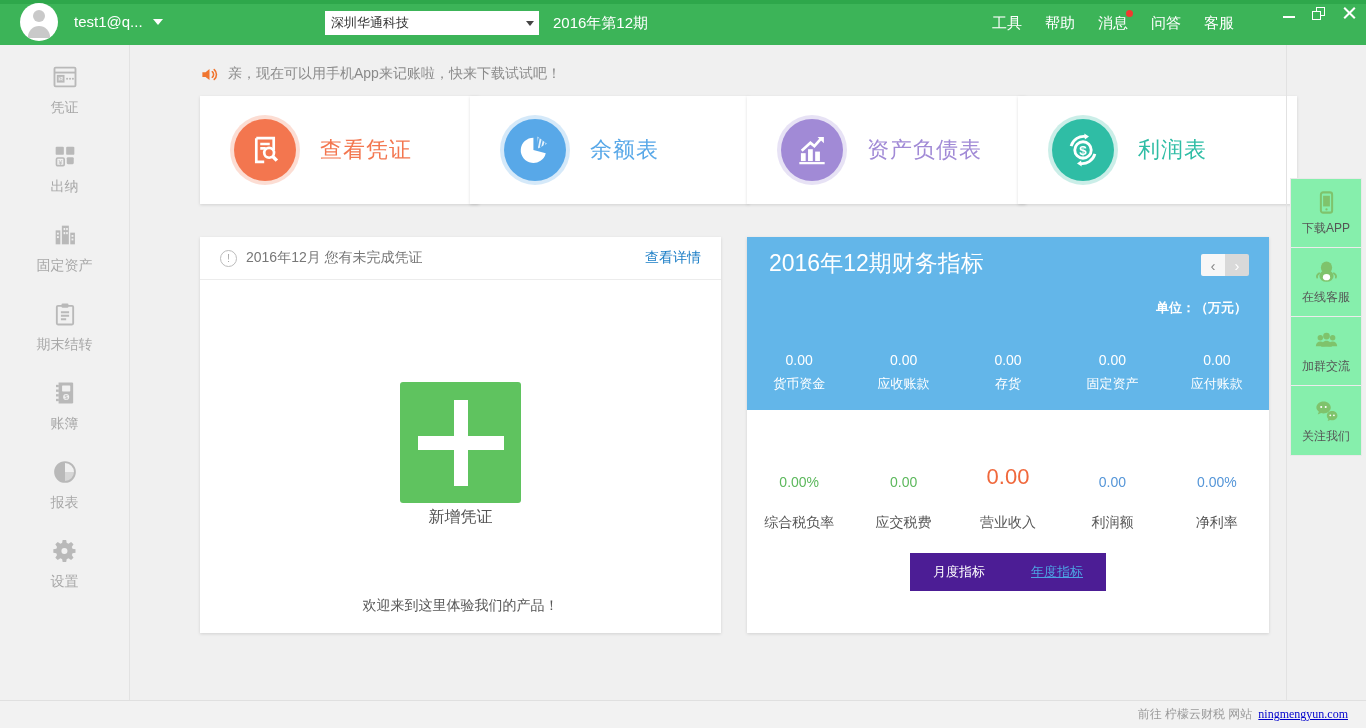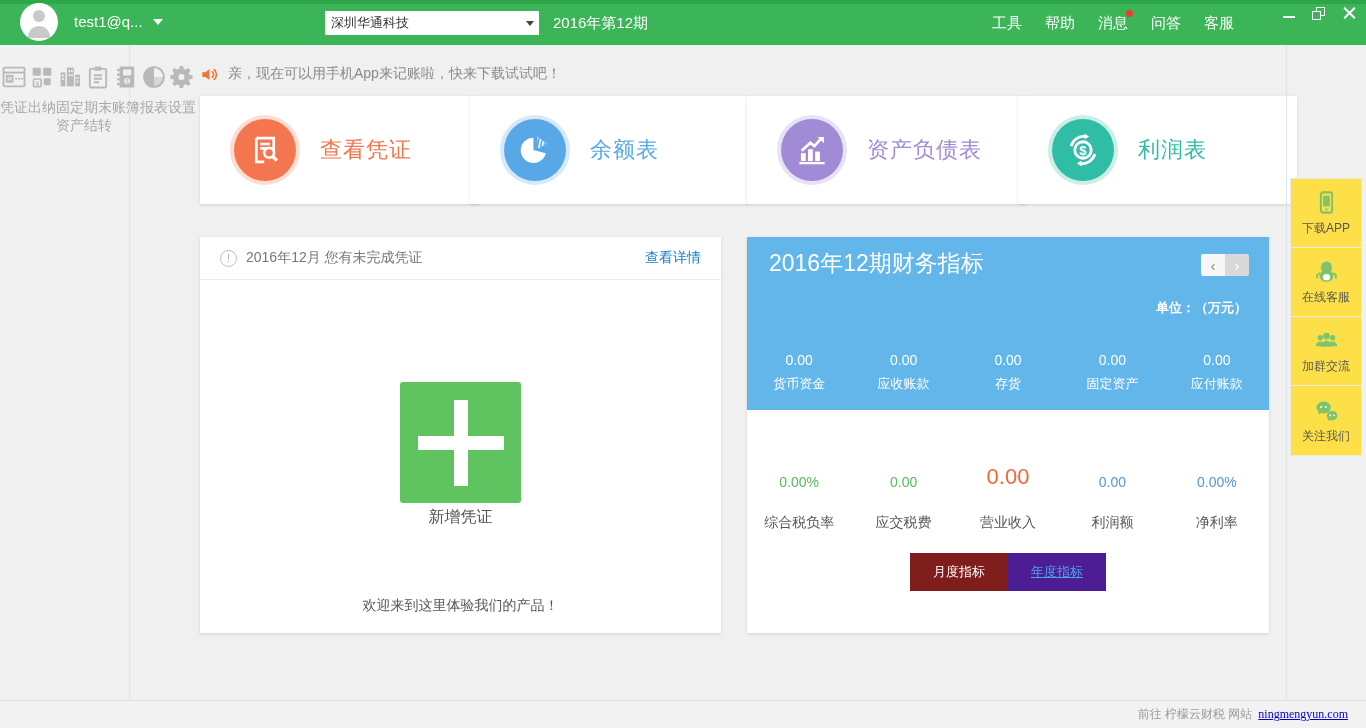--- a/index.html
+++ b/index.html
@@ -26,21 +26,21 @@
   .wc-restore { position:relative; width:13px; height:13px; }
   .wc-restore i { position:absolute; width:9px; height:9px; border:1.5px solid #fff; }
   .wc-restore i.back { right:0; top:0; }
   .wc-restore i.front { left:0; bottom:0; background:#3cb458; }
   .wc-close { position:relative; width:14px; height:14px; }
   .wc-close i { position:absolute; left:0; top:6px; width:15px; height:2px; background:#fff; }
   .wc-close i:first-child { transform:rotate(45deg); }
   .wc-close i:last-child { transform:rotate(-45deg); }
 
   
-  .sidebar { position:absolute; left:0; top:45px; bottom:28px; width:130px; background:#f1f1f1; border-right:1px solid #e2e2e2; padding-top:18px; display:flex; flex-direction:row; align-items:flex-start; }
+  .sidebar { position:absolute; left:0; top:45px; bottom:28px; width:130px; background:#f1f1f1; border-right:1px solid #e2e2e2; padding-top:18px; display:flex; flex-direction:column; align-items:flex-start; }
   .side-item { width:100%; height:79px; display:flex; flex-direction:column; align-items:center; color:#b9b9b9; cursor:pointer; }
   .side-item svg { width:28px; height:28px; }
   .side-item .lbl { margin-top:8px; font-size:14px; color:#a8a8a8; }
 
   
   .notice { position:absolute; left:200px; top:61px; width:1069px; height:26px; display:flex; align-items:center; font-size:14px; color:#8a8a8a; }
   .notice svg { width:19px; height:19px; margin-right:9px; color:#f0752f; }
 
   
   .card { position:absolute; top:96px; height:108px; width:279px; background:#fff; box-shadow:0 1px 3px rgba(0,0,0,.13); display:flex; align-items:center; cursor:pointer; }
@@ -74,26 +74,26 @@
   .blue-stats .col { flex:1; text-align:center; }
   .blue-stats .val { font-size:14px; margin-bottom:7px; }
   .blue-stats .lb  { font-size:13px; }
   .white-stats { position:absolute; left:0; right:0; top:225px; display:flex; }
   .white-stats .col { flex:1; text-align:center; }
   .white-stats .val { height:28px; display:flex; align-items:flex-end; justify-content:center; font-size:14px; }
   .white-stats .val.big { font-size:22px; }
   .white-stats .lb { margin-top:24px; font-size:14px; color:#555; }
   .pr-tabs { position:absolute; top:316px; left:50%; transform:translateX(-50%); display:flex; }
   .tab { width:98px; height:38px; display:flex; align-items:center; justify-content:center; font-size:13px; cursor:pointer; }
-  .tab.active { background:#7f1d1d; color:#fff; }
+  .tab.active { background:#4c1d95; color:#fff; }
   .tab.inactive { background:#4c1d95; color:#4da3e3;text-decoration:underline; }
 
   
   .float-col { position:absolute; left:1286px; top:45px; bottom:28px; width:80px; border-left:1px solid #e2e2e2; }
-  .float-stack { position:absolute; left:3px; top:133px; width:72px; background:#fde047; border:1px solid #e9e9e9; }
+  .float-stack { position:absolute; left:3px; top:133px; width:72px; background:#86efac; border:1px solid #e9e9e9; }
   .fitem { height:69px; border-bottom:1px solid #ececec; display:flex; flex-direction:column; align-items:center; justify-content:center; cursor:pointer; color:#7fc36c; }
   .fitem:last-child { border-bottom:none; }
   .fitem svg { width:27px; height:27px; }
   .fitem .lb { margin-top:4px; font-size:12px; color:#555; }
 
   
   .footer { position:absolute; left:0; right:0; bottom:0; height:28px; background:#f2f2f2; border-top:1px solid #e0e0e0; display:flex; align-items:center; justify-content:flex-end; padding-right:18px; font-size:12px; color:#9a9a9a; }
   .footer a { color:#0000cc; text-decoration:underline; margin-left:6px; font-family:"Liberation Serif","DejaVu Serif",serif; cursor:pointer; }
 </style>
 </head>

